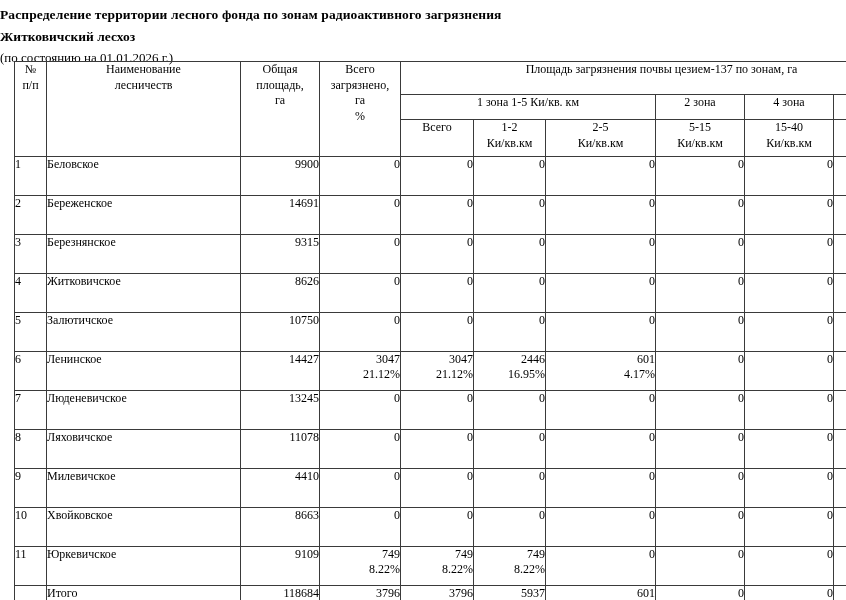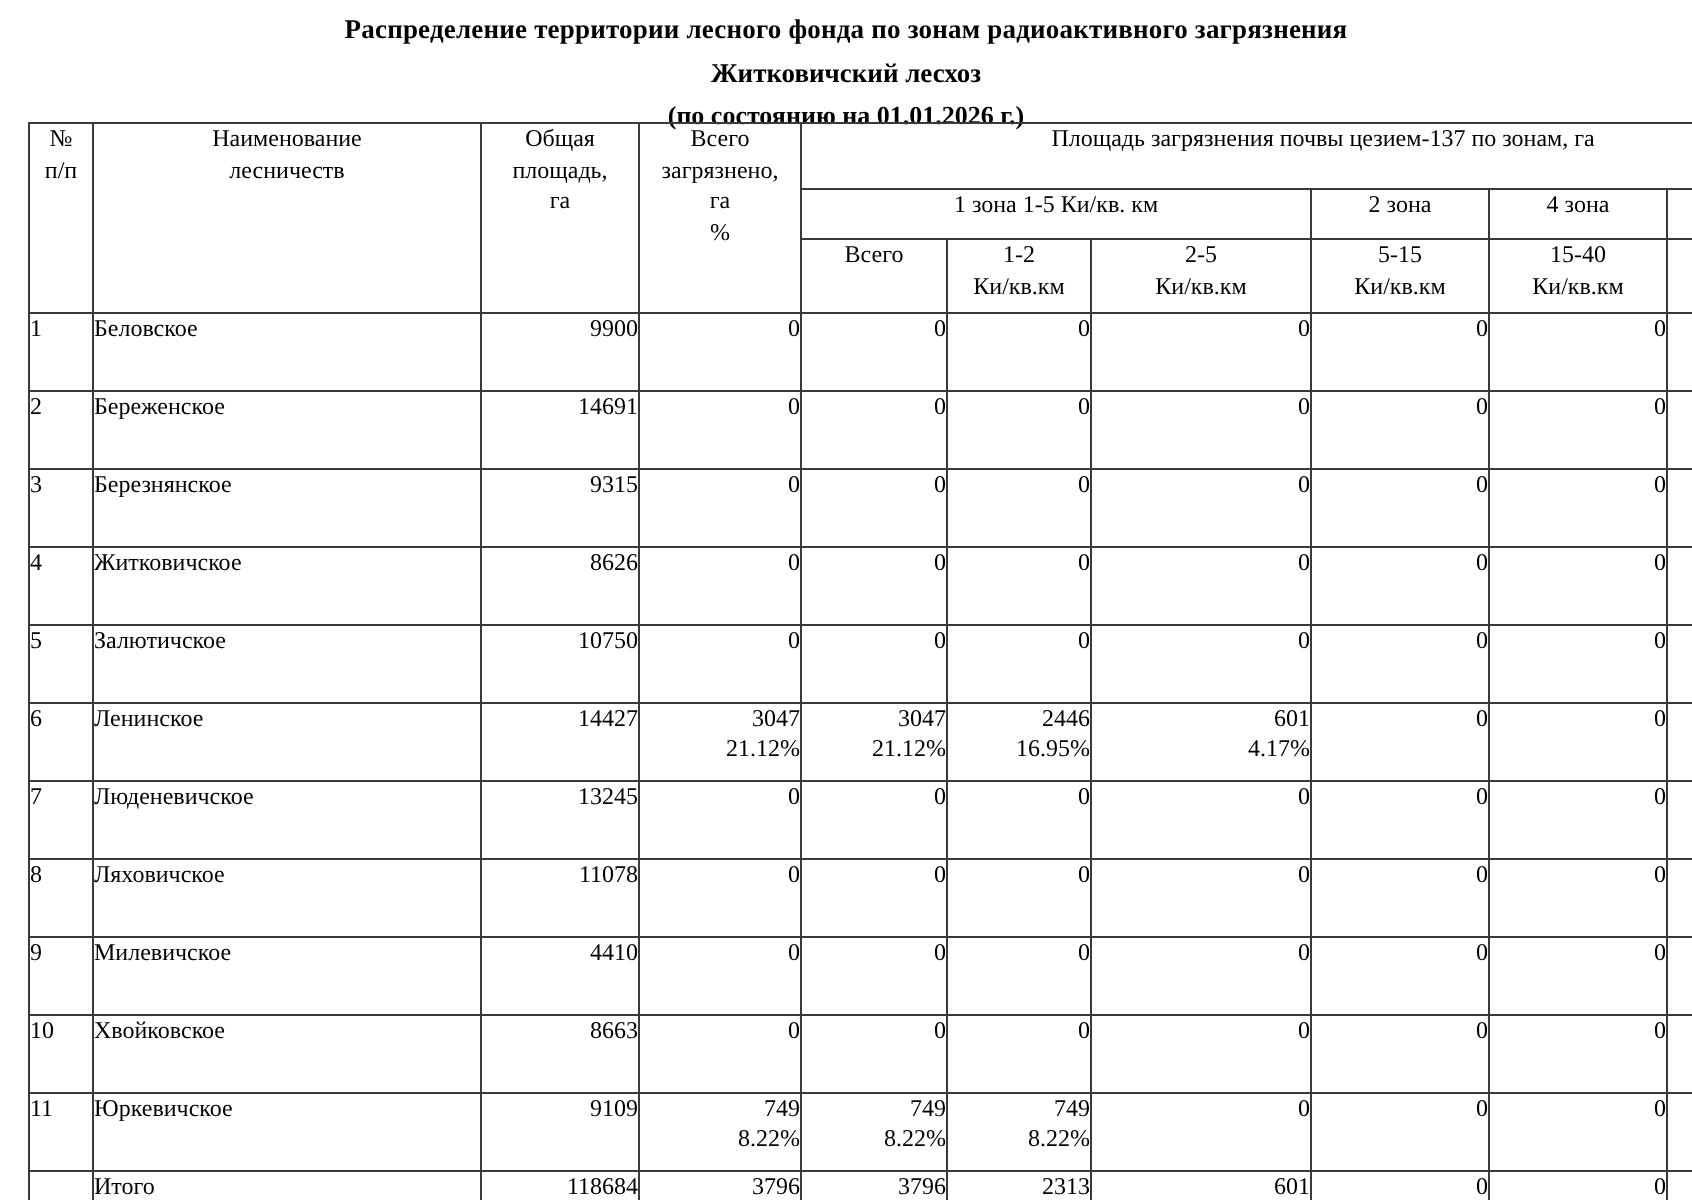--- a/index.html
+++ b/index.html
@@ -16,37 +16,37 @@
   }
   .page {
     position: relative;
     width: 846px;
     height: 600px;
   }
 
   
   .title-block {
     padding-top: 7px;
-    text-align: center;
+    text-align: left;
   }
   .title-line1 {
     font-size: 13.5px;
     font-weight: bold;
     letter-spacing: 0.1px;
     line-height: 15px;
   }
   .title-line2 {
     font-size: 13.5px;
     font-weight: bold;
     line-height: 15px;
     margin-top: 7px;
   }
   .title-line3 {
     font-size: 13px;
-    font-weight: bold;
+    font-weight: normal;
     line-height: 15px;
     margin-top: 6px;
   }
 
   
   .table-wrap {
     position: absolute;
     left: 14px;
     top: 61px;
     width: 819px;
@@ -528,21 +528,21 @@
             <td class="d num"></td>
             <td class="d name">Итого</td>
             <td class="d val">118684</td>
             <td class="d val">
               <span class="v">3796</span>
             </td>
             <td class="d val">
               <span class="v">3796</span>
             </td>
             <td class="d val">
-              <span class="v">2313</span>
+              <span class="v">5937</span>
             </td>
             <td class="d val">
               <span class="v">601</span>
             </td>
             <td class="d val">
               <span class="v">0</span>
             </td>
             <td class="d val">
               <span class="v">0</span>
             </td>

